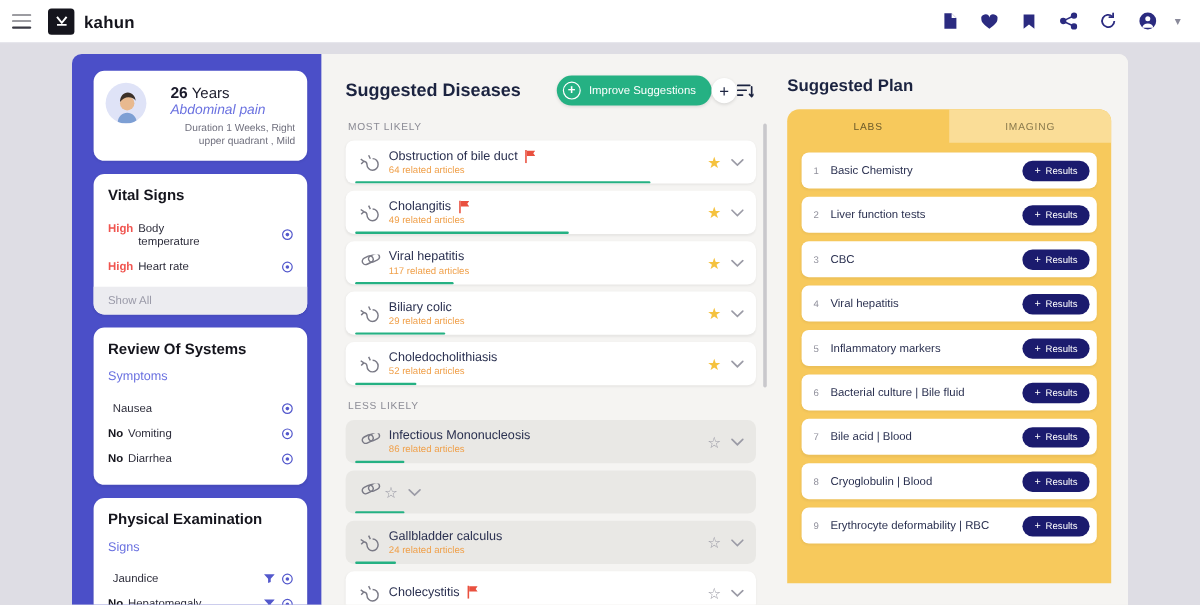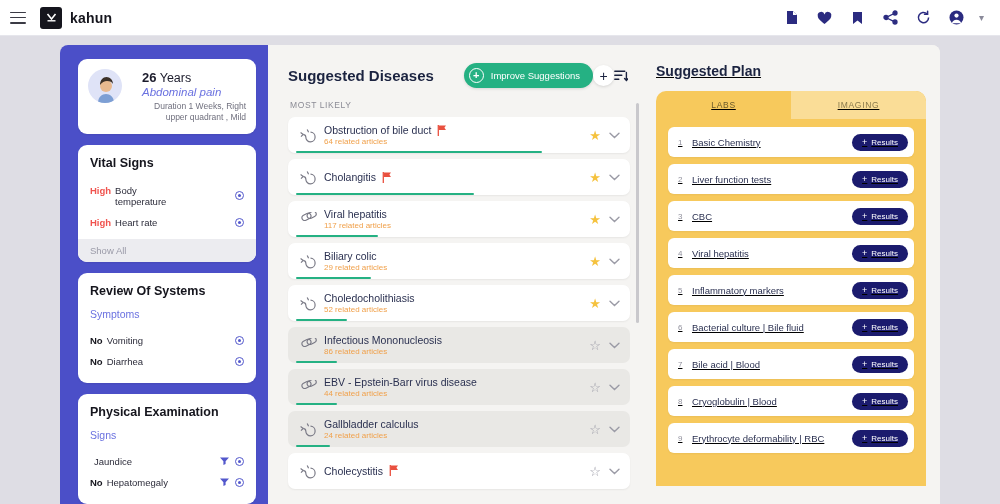--- a/index.html
+++ b/index.html
@@ -140,21 +140,21 @@
     background: #25b183; border-radius: 2px;
   }
   .scrollbar {
     position: absolute; right: 7px; top: 58px; width: 3px; height: 220px;
     background: #c9c8cc; border-radius: 2px;
   }
 
   
   .plan {
     flex: 0 0 294px; width: 294px; padding: 18px 14px 0 10px;
-    background: #f5f4f2; position: relative; text-decoration: underline;
+    background: #f5f4f2; position: relative;
   }
   .plan-title { font-size: 14px; font-weight: bold; color: #1b2340; margin-bottom: 12px; }
   .plan-panel {
     background: #f7c95c; border-radius: 10px 10px 0 0; height: 395px;
     overflow: hidden; position: relative;
   }
   .tabs { display: flex; height: 28px; }
   .tab {
     flex: 1; display: flex; align-items: center; justify-content: center;
     font-size: 8.5px; letter-spacing: .7px; color: #6b5a2a; cursor: pointer;
@@ -284,20 +284,31 @@
           </span>
         </div>
         <div class="show-all">Show All</div>
       </div>
 
       <div class="side-card">
         <div class="card-title">Review Of Systems</div>
         <div class="subhead">Symptoms</div>
         <div class="row">
           <span class="lbl">
+            <span class="tag-no"></span>
+            <span>Nausea</span>
+          </span>
+          <span class="row-icons">
+              <span class="info-dot">
+                <i></i>
+              </span>
+            </span>
+        </div>
+        <div class="row">
+          <span class="lbl">
             <span class="tag-no">No</span>
             <span>Vomiting</span>
           </span>
           <span class="row-icons">
               <span class="info-dot">
                 <i></i>
               </span>
             </span>
         </div>
         <div class="row">
@@ -408,20 +419,21 @@
           <div class="dis-text">
             <div class="dis-name">
               <span>Cholangitis</span>
               <span class="flag">
                 <svg width="10" height="11" viewBox="0 0 10 11">
                     <path d="M1.3 0v11" stroke="#e9503f" stroke-width="1.3"></path>
                     <path d="M2 .6h7l-1.6 2.2L9 5H2z" fill="#e9503f"></path>
                   </svg>
               </span>
             </div>
+            <div class="dis-sub">49 related articles</div>
           </div>
           <span class="star filled">★</span>
           <span class="chev">
             <svg width="11" height="7" viewBox="0 0 11 7" fill="none" stroke="currentColor" stroke-width="1.4" stroke-linecap="round">
                 <path d="M1 1.2 5.5 5.6 10 1.2"></path>
               </svg>
           </span>
           <div class="bar" style="width:52%"></div>
         </div>
 
@@ -485,20 +497,21 @@
           <span class="star filled">★</span>
           <span class="chev">
             <svg width="11" height="7" viewBox="0 0 11 7" fill="none" stroke="currentColor" stroke-width="1.4" stroke-linecap="round">
                 <path d="M1 1.2 5.5 5.6 10 1.2"></path>
               </svg>
           </span>
           <div class="bar" style="width:15%"></div>
         </div>
       </div>
 
+      <div class="sect-label">Less Likely</div>
       <div class="dis-list">
 
         <div class="dis-card less">
           <div class="dis-icon">
             <svg width="19" height="15" viewBox="0 0 19 15" fill="none" stroke="currentColor" stroke-width="1.2">
               <rect x="2" y="4.4" width="9.4" height="5.6" rx="2.8" transform="rotate(-26 2 4.4)"></rect>
               <rect x="7.2" y="2.4" width="9.4" height="5.6" rx="2.8" transform="rotate(-26 7.2 2.4)"></rect>
             </svg>
           </div>
           <div class="dis-text">
@@ -515,26 +528,20 @@
           </span>
           <div class="bar" style="width:12%"></div>
         </div>
 
         <div class="dis-card less">
           <div class="dis-icon">
             <svg width="19" height="15" viewBox="0 0 19 15" fill="none" stroke="currentColor" stroke-width="1.2">
               <rect x="2" y="4.4" width="9.4" height="5.6" rx="2.8" transform="rotate(-26 2 4.4)"></rect>
               <rect x="7.2" y="2.4" width="9.4" height="5.6" rx="2.8" transform="rotate(-26 7.2 2.4)"></rect>
             </svg>
-          </div>
-          <div class="dis-text">
-            <div class="dis-name">
-              <span>EBV - Epstein-Barr virus disease</span>
-            </div>
-            <div class="dis-sub">44 related articles</div>
           </div>
           <span class="star hollow">☆</span>
           <span class="chev">
             <svg width="11" height="7" viewBox="0 0 11 7" fill="none" stroke="currentColor" stroke-width="1.4" stroke-linecap="round">
                 <path d="M1 1.2 5.5 5.6 10 1.2"></path>
               </svg>
           </span>
           <div class="bar" style="width:12%"></div>
         </div>
 

